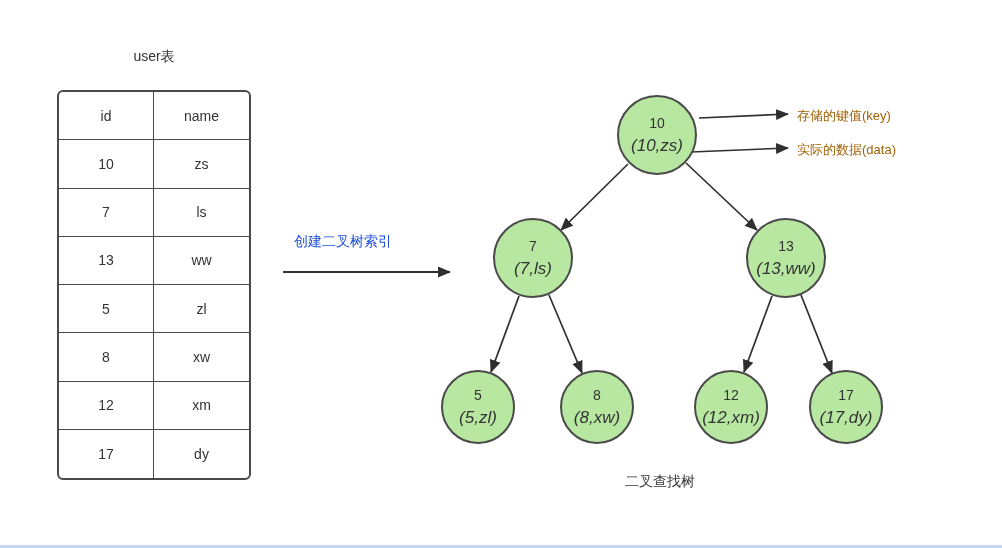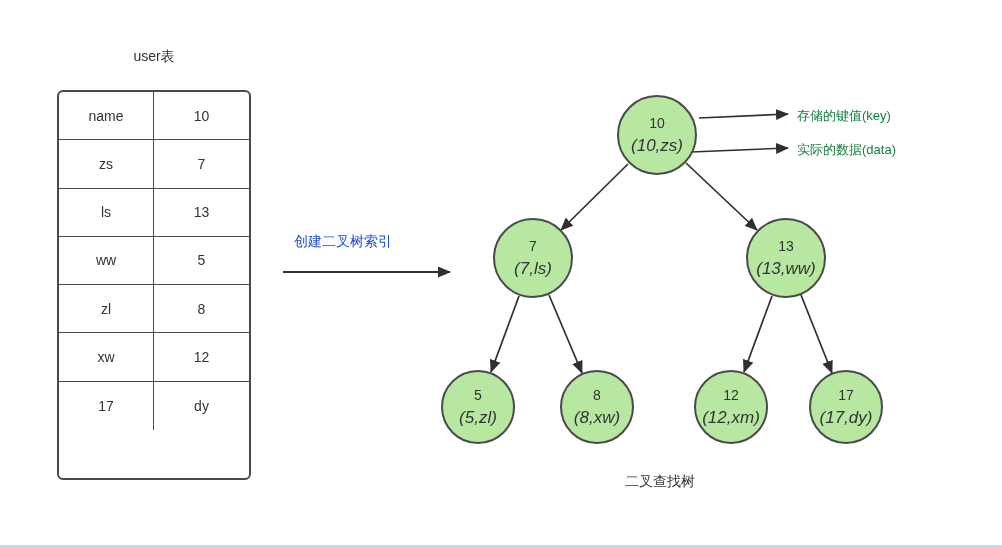--- a/index.html
+++ b/index.html
@@ -82,21 +82,21 @@
   .n-right       { left: 746px; top: 218px; width: 80px; height: 80px; }
   .n-left-left   { left: 441px; top: 370px; width: 74px; height: 74px; }
   .n-left-right  { left: 560px; top: 370px; width: 74px; height: 74px; }
   .n-right-left  { left: 694px; top: 370px; width: 74px; height: 74px; }
   .n-right-right { left: 809px; top: 370px; width: 74px; height: 74px; }
 
   
   .annotation {
     position: absolute;
     font-size: 13px;
-    color: #15803d;
+    color: #a16207;
     white-space: nowrap;
     text-align: center;
   }
   .ann-key  { left: 797px; top: 107px; }
   .ann-data { left: 797px; top: 141px; }
 
   .tree-caption {
     position: absolute;
     left: 560px; top: 473px;
     width: 200px;
@@ -134,38 +134,40 @@
     <line x1="772" y1="296" x2="744" y2="372" stroke="#2f2f2f" stroke-width="1.7" marker-end="url(#arrow)"></line>
     <line x1="801" y1="295" x2="832" y2="373" stroke="#2f2f2f" stroke-width="1.7" marker-end="url(#arrow)"></line>
 
     <line x1="699" y1="118" x2="788" y2="114" stroke="#2f2f2f" stroke-width="1.6" marker-end="url(#arrow)"></line>
     <line x1="691" y1="152" x2="788" y2="148" stroke="#2f2f2f" stroke-width="1.6" marker-end="url(#arrow)"></line>
   </svg>
 
   <div class="table-title">user表</div>
 
   <div class="user-table">
+    <div class="cell">id</div>
     <div class="cell">name</div>
 
     <div class="cell">10</div>
     <div class="cell">zs</div>
 
     <div class="cell">7</div>
     <div class="cell">ls</div>
 
     <div class="cell">13</div>
     <div class="cell">ww</div>
 
     <div class="cell">5</div>
     <div class="cell">zl</div>
 
     <div class="cell">8</div>
     <div class="cell">xw</div>
 
     <div class="cell">12</div>
+    <div class="cell">xm</div>
 
     <div class="cell">17</div>
     <div class="cell">dy</div>
   </div>
 
   <div class="arrow-label">创建二叉树索引</div>
 
   <div class="node n-root">
     <span class="key">10</span>
     <span class="data">(10,zs)</span>

